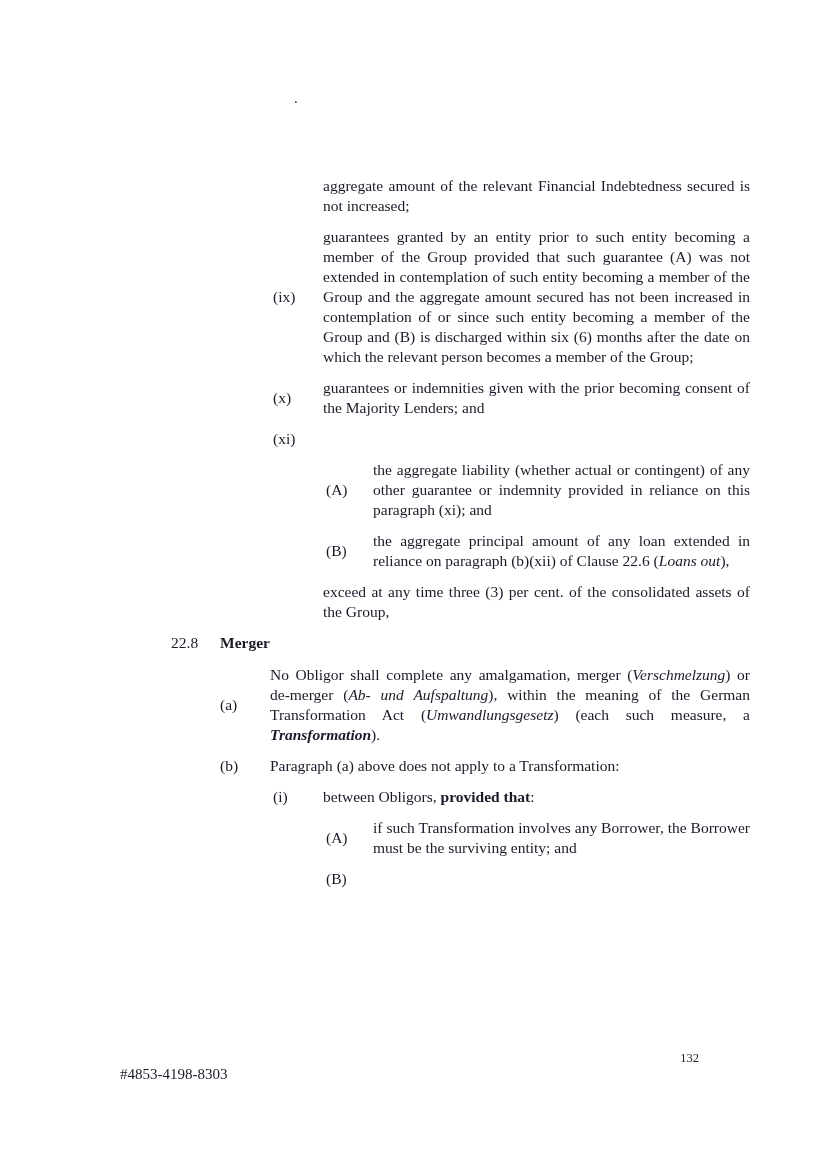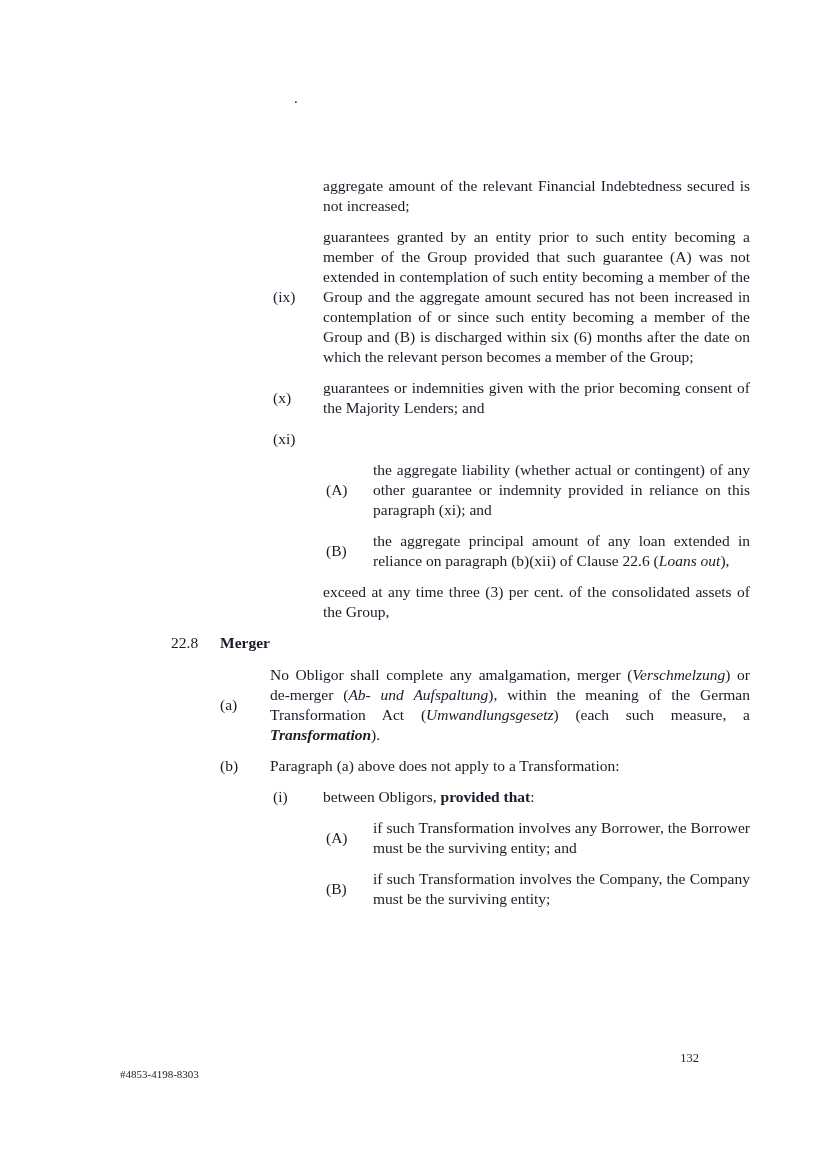--- a/index.html
+++ b/index.html
@@ -50,21 +50,21 @@
   .page-number {
     position: absolute;
     right: 126px;
     top: 1048px;
     font-size: 12.5px;
   }
   .doc-id {
     position: absolute;
     left: 120px;
     top: 1064px;
-    font-size: 11px;
+    font-size: 15px;
   }
 </style>
 </head>
 <body>
 
 <div class="page">
 
   <span class="stray">.</span>
 
   <div class="content">
@@ -118,21 +118,20 @@
       <p class="text"><span>between Obligors, </span><span class="seg-b">provided that</span><span>:</span></p>
     </div>
 
     <div class="row l3 block">
       <span class="marker">(A)</span>
       <p class="text just">if such Transformation involves any Borrower, the Borrower must be the surviving entity; and</p>
     </div>
 
     <div class="row l3 block">
       <span class="marker">(B)</span>
-      <p class="text just">if such Transformation involves the Company, the Company must be the surviving entity;</p>
     </div>
 
   </div>
 
   <div class="page-number">132</div>
   <div class="doc-id">#4853-4198-8303</div>
 
 </div>
 
 </body></html>

